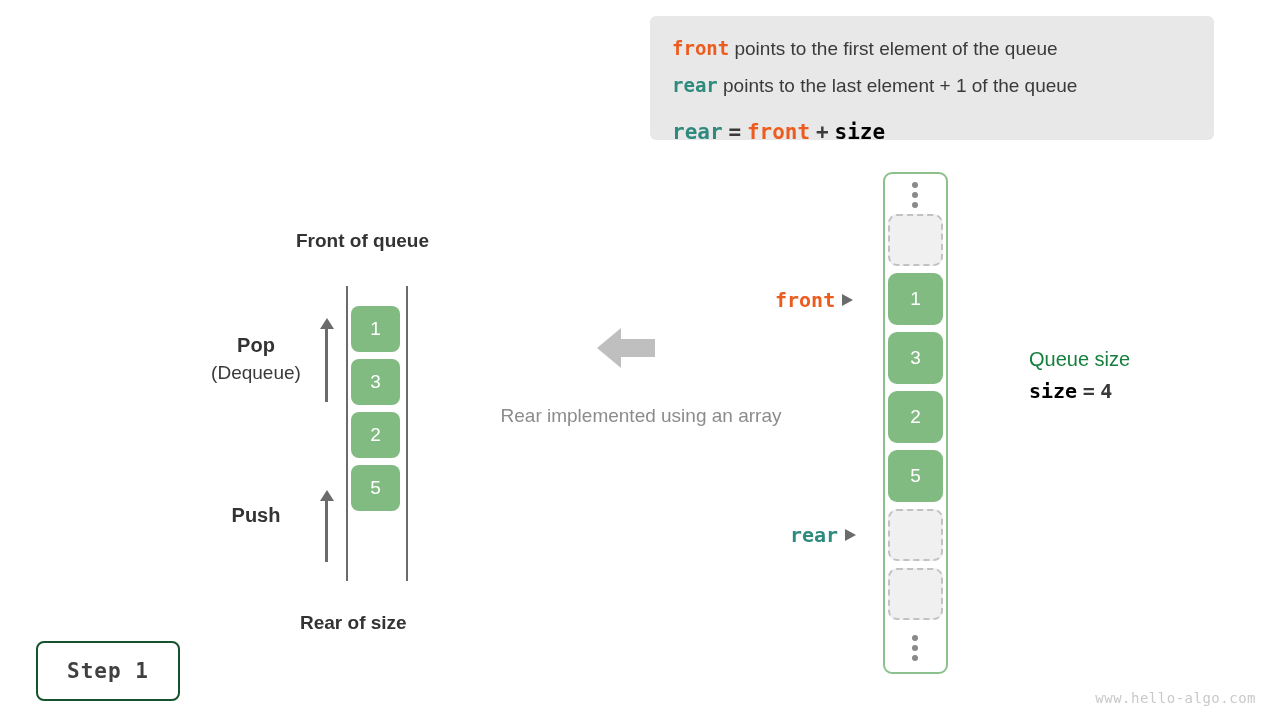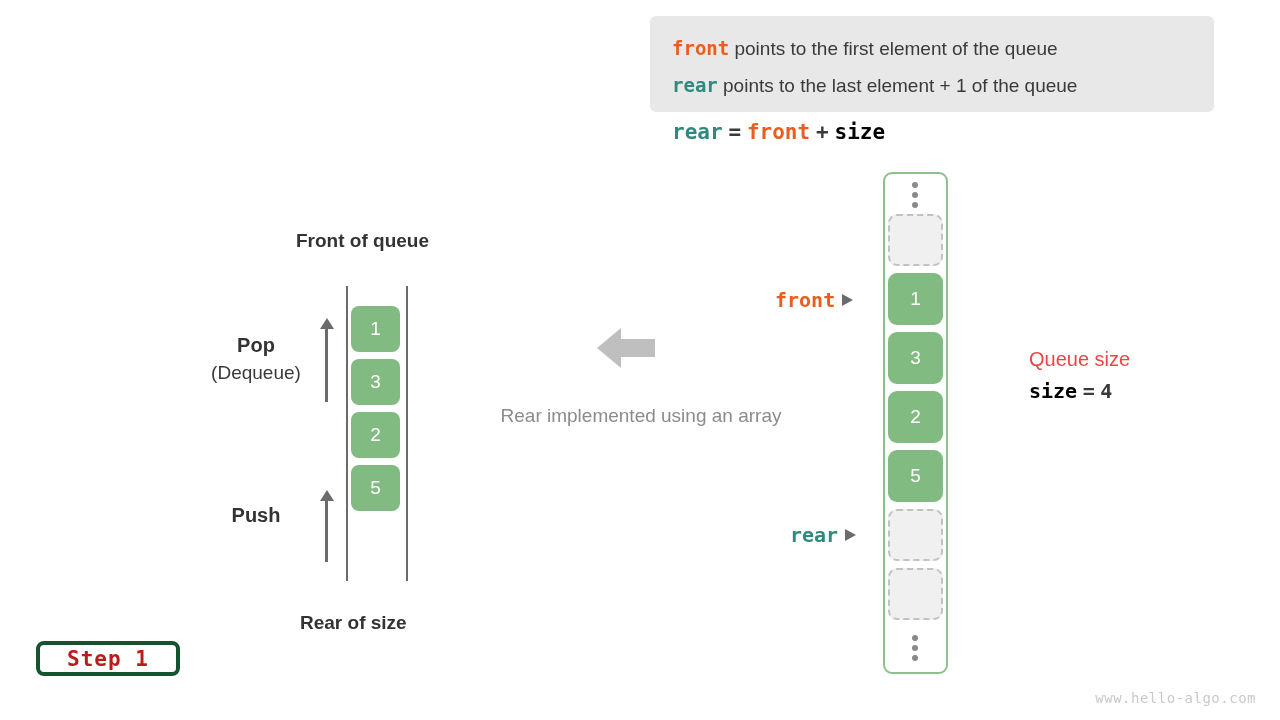--- a/index.html
+++ b/index.html
@@ -15,21 +15,21 @@
     font-family: "Liberation Sans", sans-serif;
     color: #3a3a3a;
   }
 
   
   #info-box {
     position: absolute;
     left: 650px;
     top: 16px;
     width: 564px;
-    height: 96px;
+    height: 124px;
     background: #e8e8e8;
     border-radius: 6px;
     box-sizing: border-box;
     padding: 14px 20px 0 22px;
   }
   .info-line {
     font-size: 19px;
     line-height: 37px;
     white-space: nowrap;
     color: #3a3a3a;
@@ -231,45 +231,45 @@
 
   
   #size-block {
     position: absolute;
     left: 1029px;
     top: 344px;
     white-space: nowrap;
   }
   #size-title {
     font-size: 20px;
-    color: #ef4444;
+    color: #15803d;
     line-height: 30px;
   }
   #size-expr {
     font-size: 20px;
     line-height: 34px;
   }
 
   
   #step-badge {
     position: absolute;
     left: 36px;
     top: 641px;
     width: 144px;
-    height: 35px;
-    border: 4px solid #14532d;
+    height: 60px;
+    border: 2px solid #14532d;
     border-radius: 8px;
     box-sizing: border-box;
     display: flex;
     align-items: center;
     justify-content: center;
     font-family: "DejaVu Sans Mono", "Liberation Mono", monospace;
     font-weight: bold;
     font-size: 21px;
-    color: #b91c1c;
+    color: #404040;
     letter-spacing: 1px;
   }
 
   
   #watermark {
     position: absolute;
     right: 24px;
     bottom: 14px;
     font-family: "DejaVu Sans Mono", "Liberation Mono", monospace;
     font-size: 14px;

